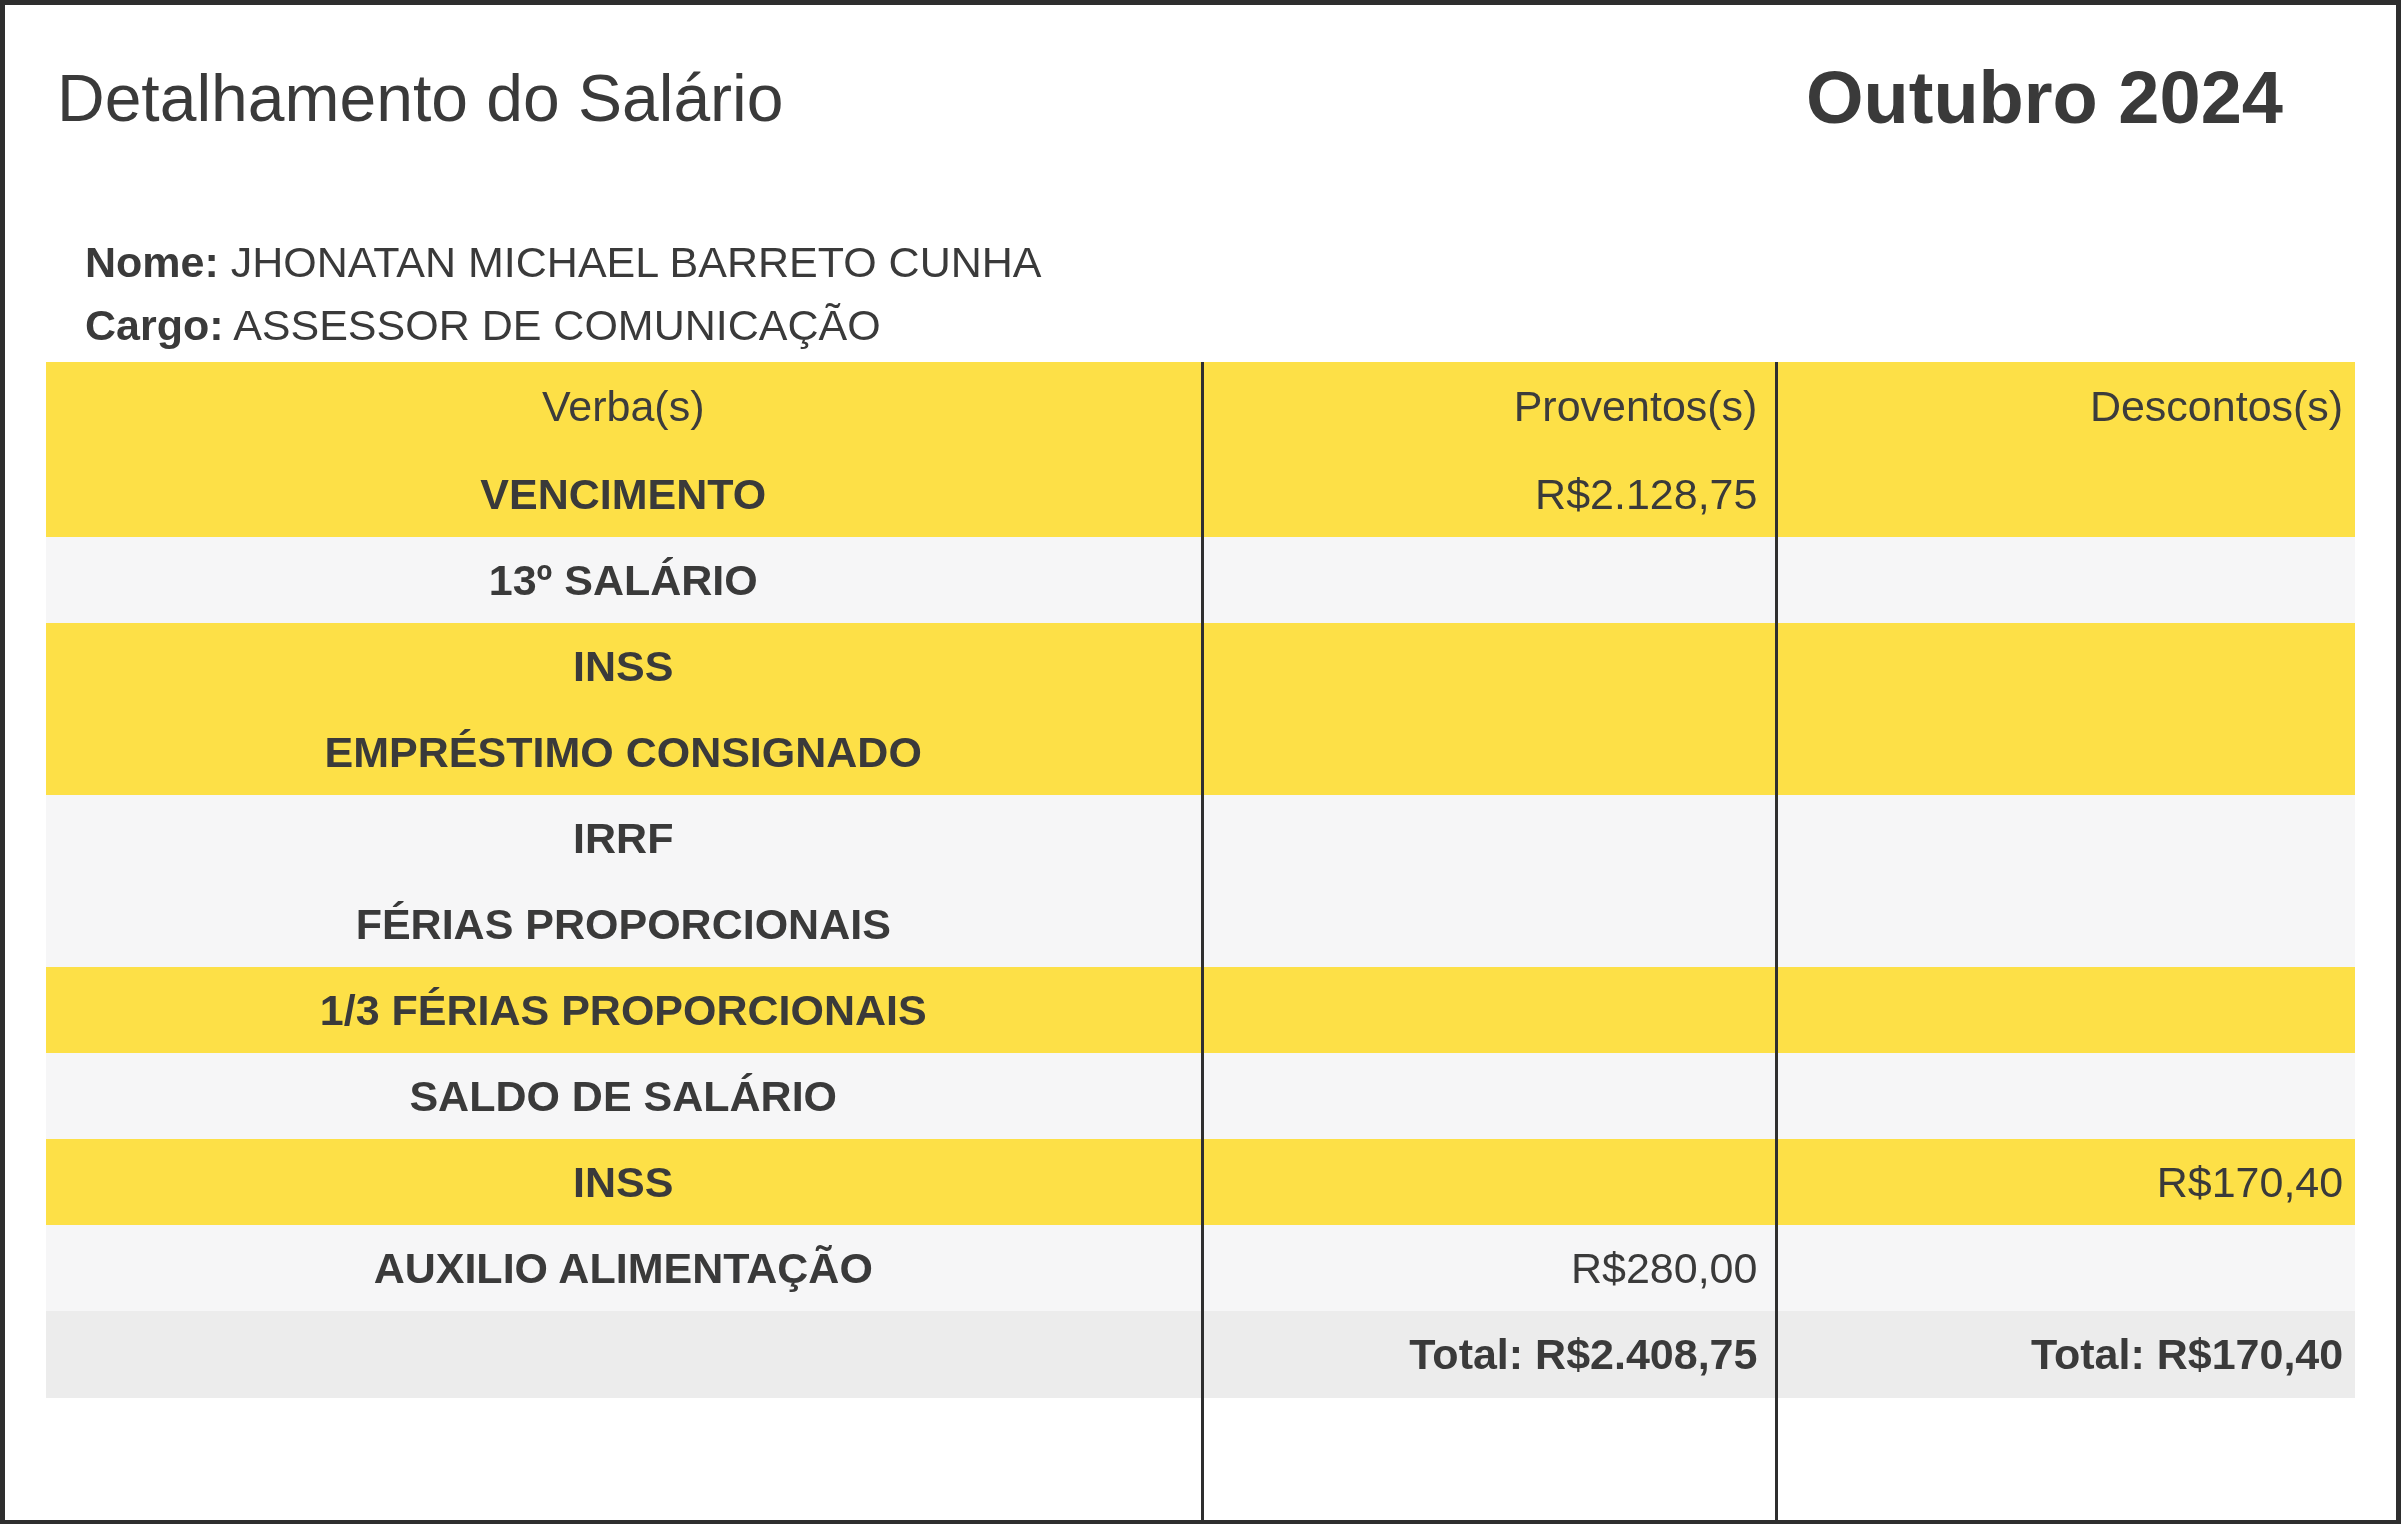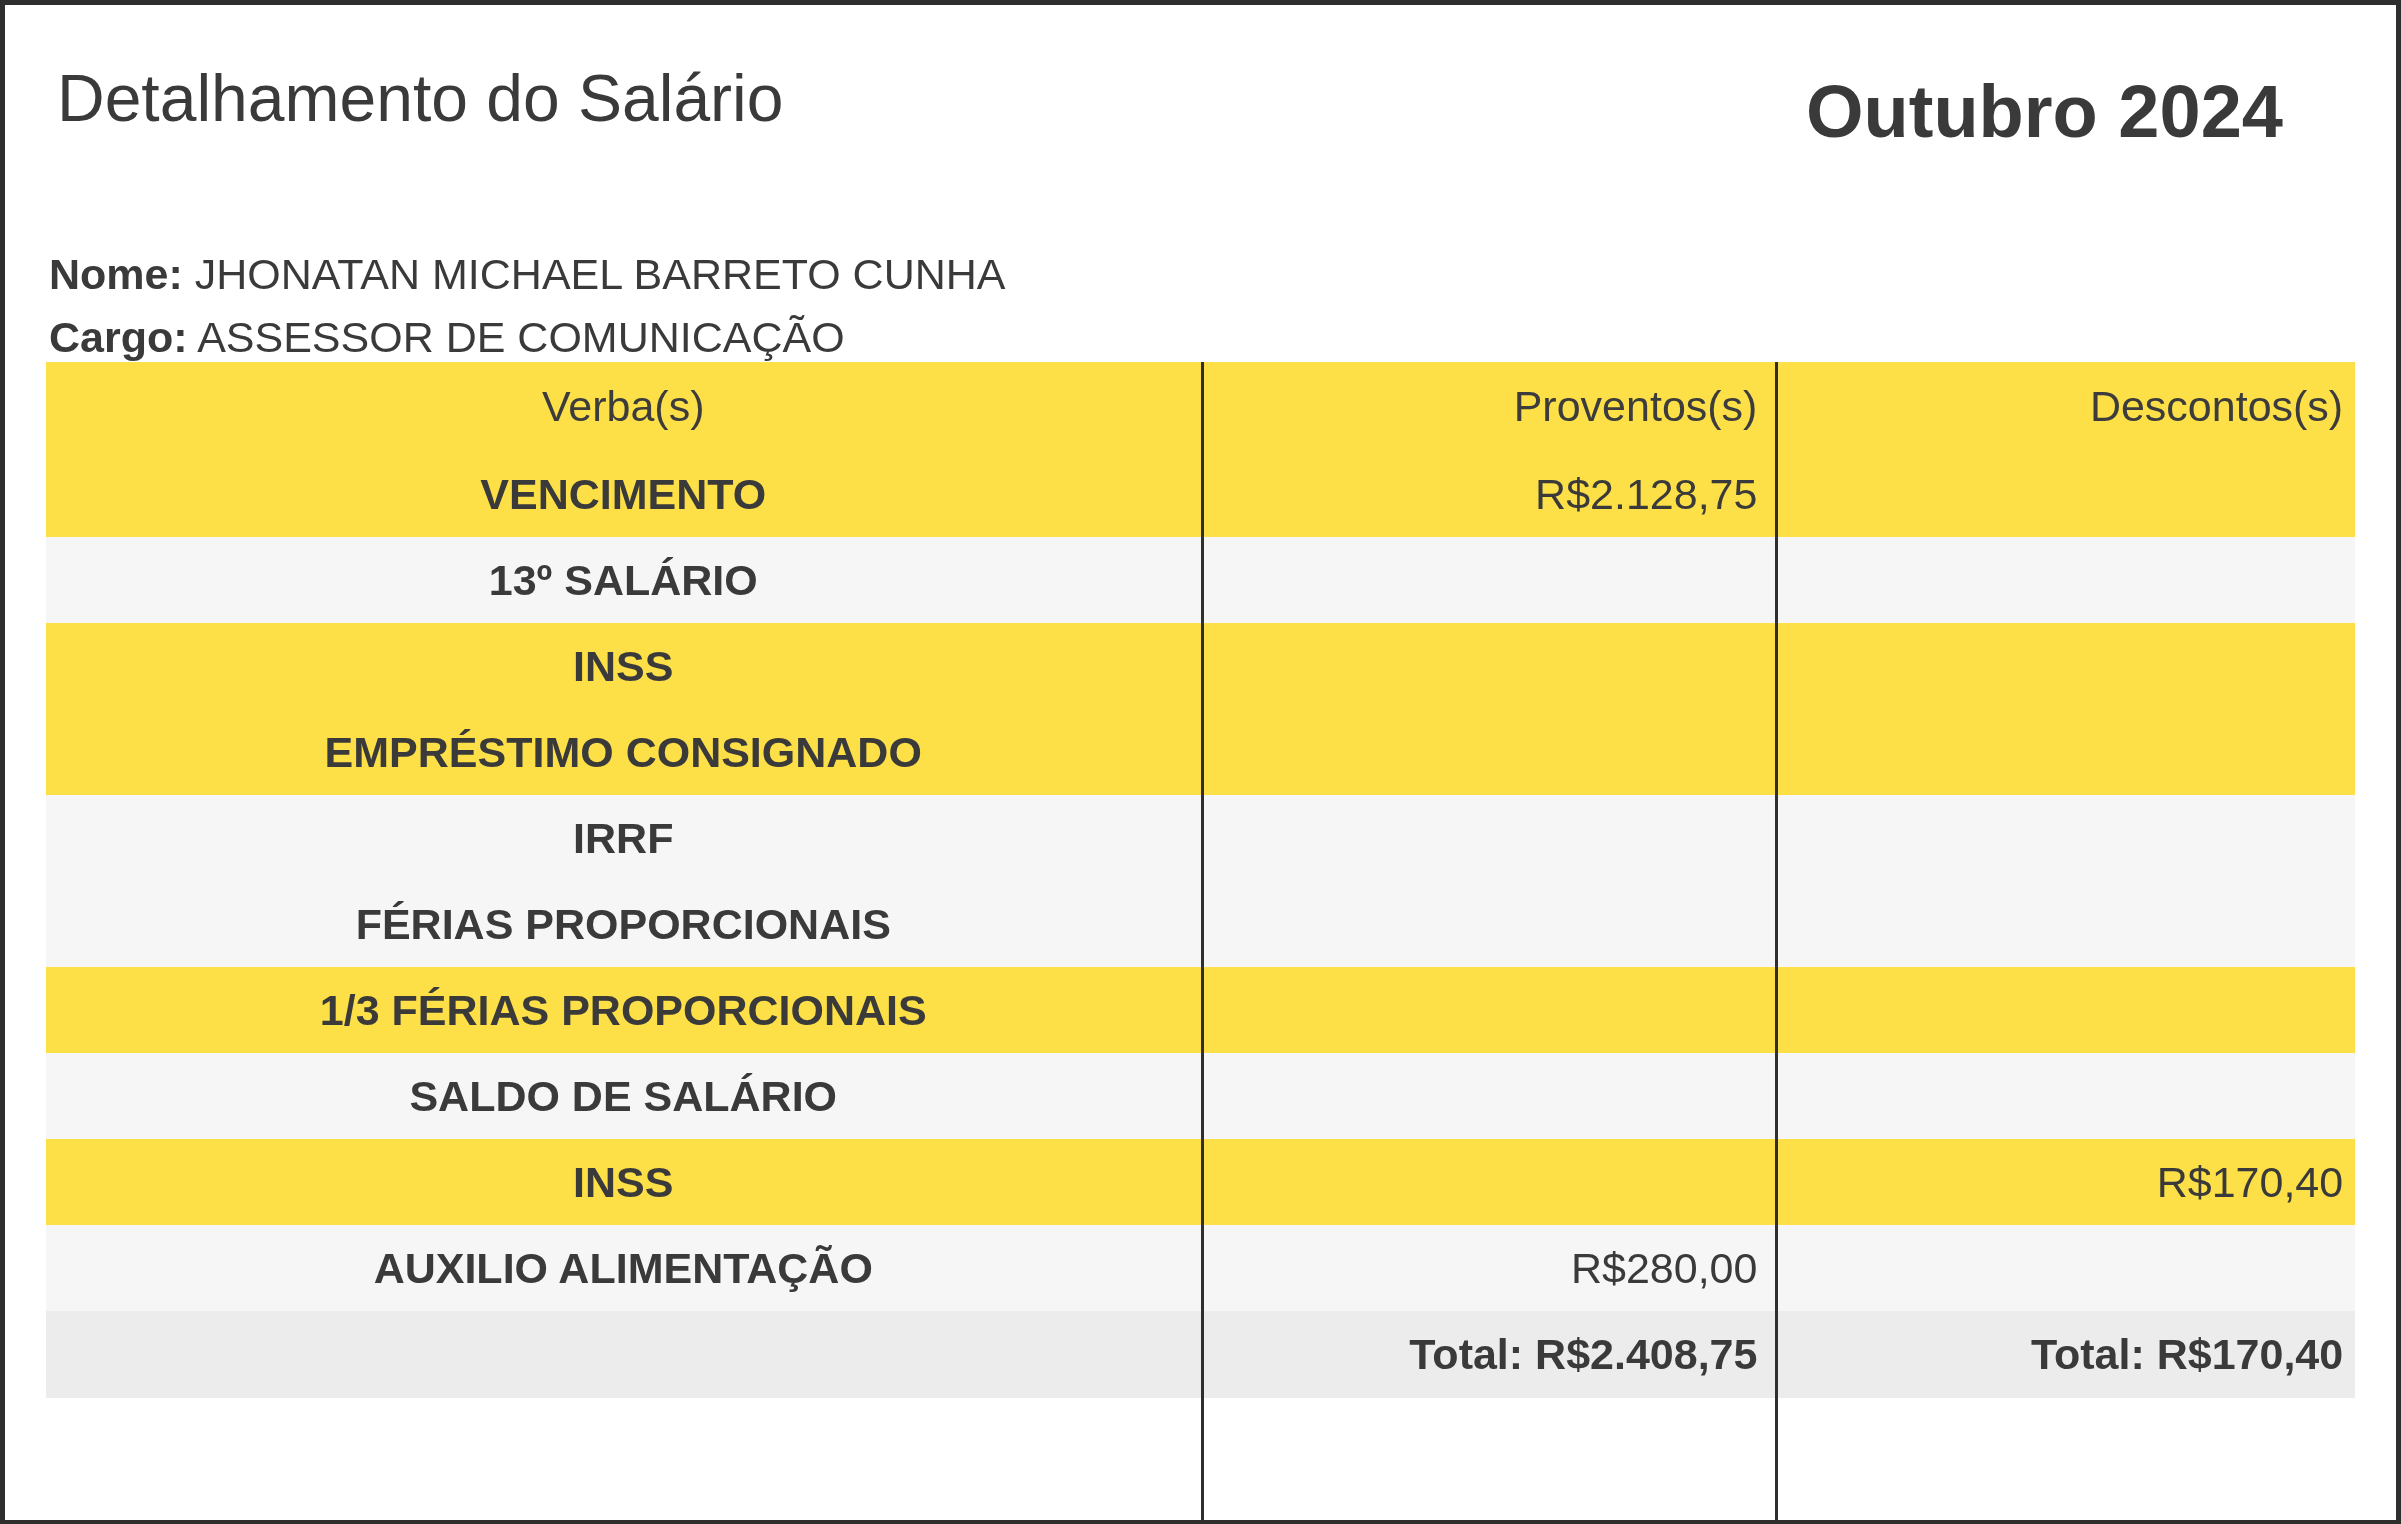--- a/index.html
+++ b/index.html
@@ -21,30 +21,30 @@
   }
   .doc-title{
     margin:0;
     font-size:66px;
     line-height:1.15;
     font-weight:normal;
     color:#3a3a3a;
     white-space:nowrap;
   }
   .doc-month{
-    margin:14px 0 0 0;
+    margin:0 0 0 0;
     font-size:74px;
     line-height:1;
     font-weight:bold;
     color:#3a3a3a;
     white-space:nowrap;
   }
   .employee{
     margin:94px 0 0 0;
-    padding-left:44px;
+    padding-left:80px;
     font-size:43px;
     line-height:63px;
   }
   .employee .lbl{font-weight:bold;}
   .salary-table{
     position:absolute;
     left:41px;right:41px;top:357px;bottom:0;
     display:flex;
     flex-direction:column;
   }

